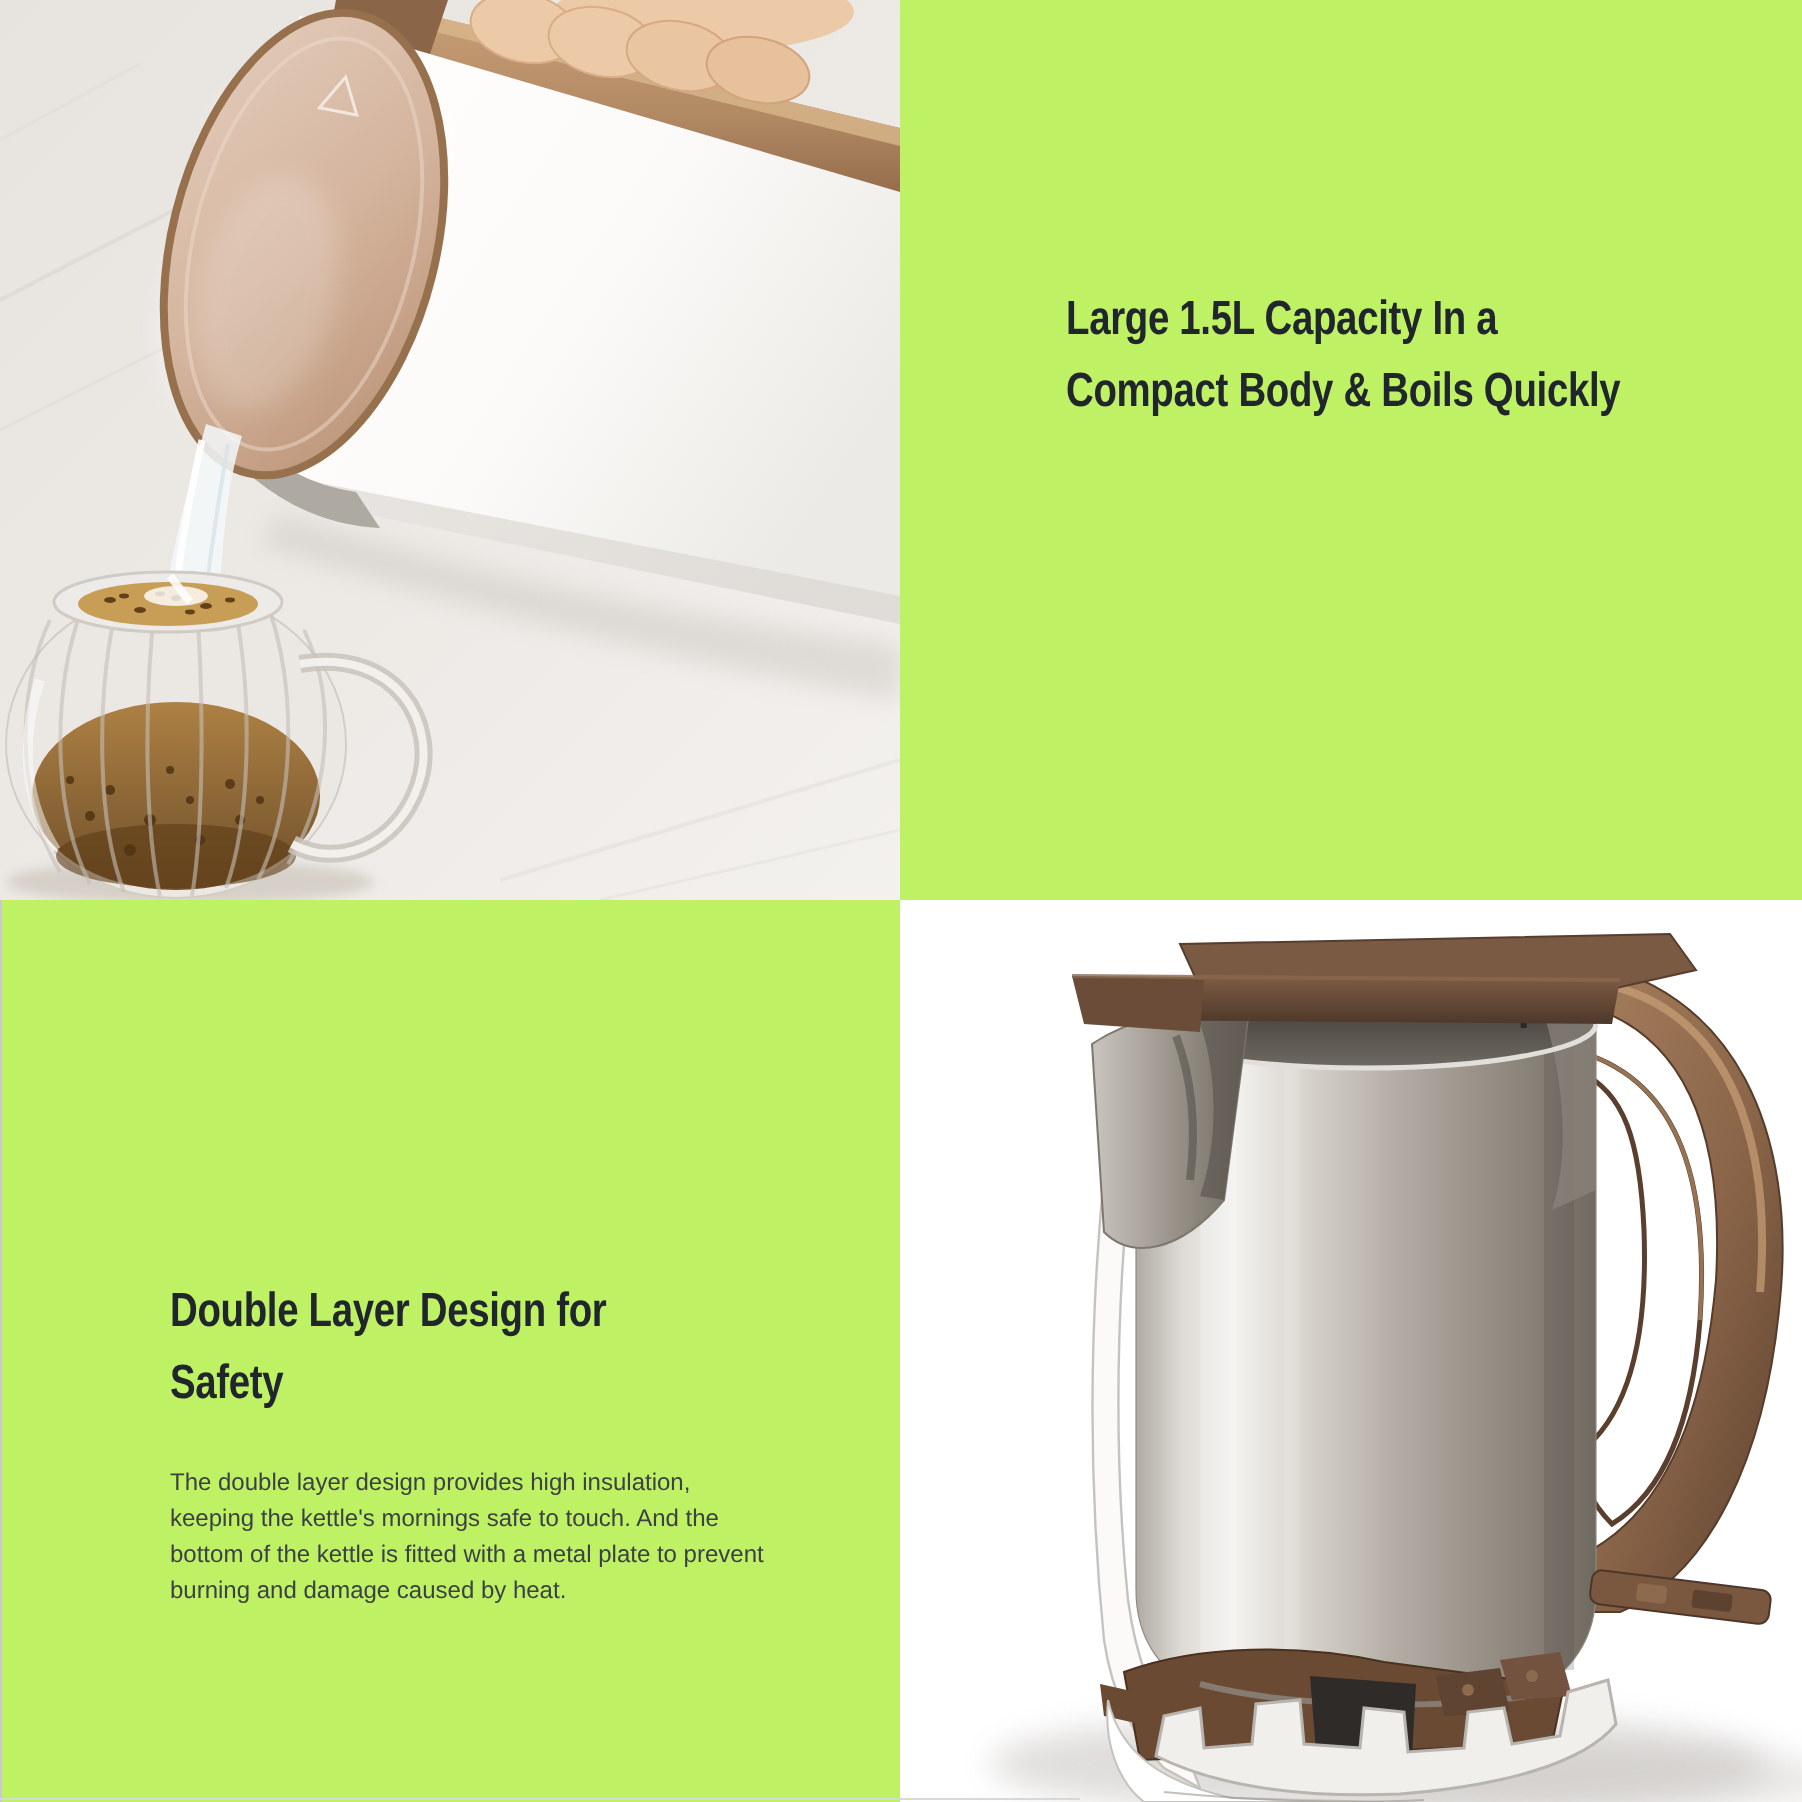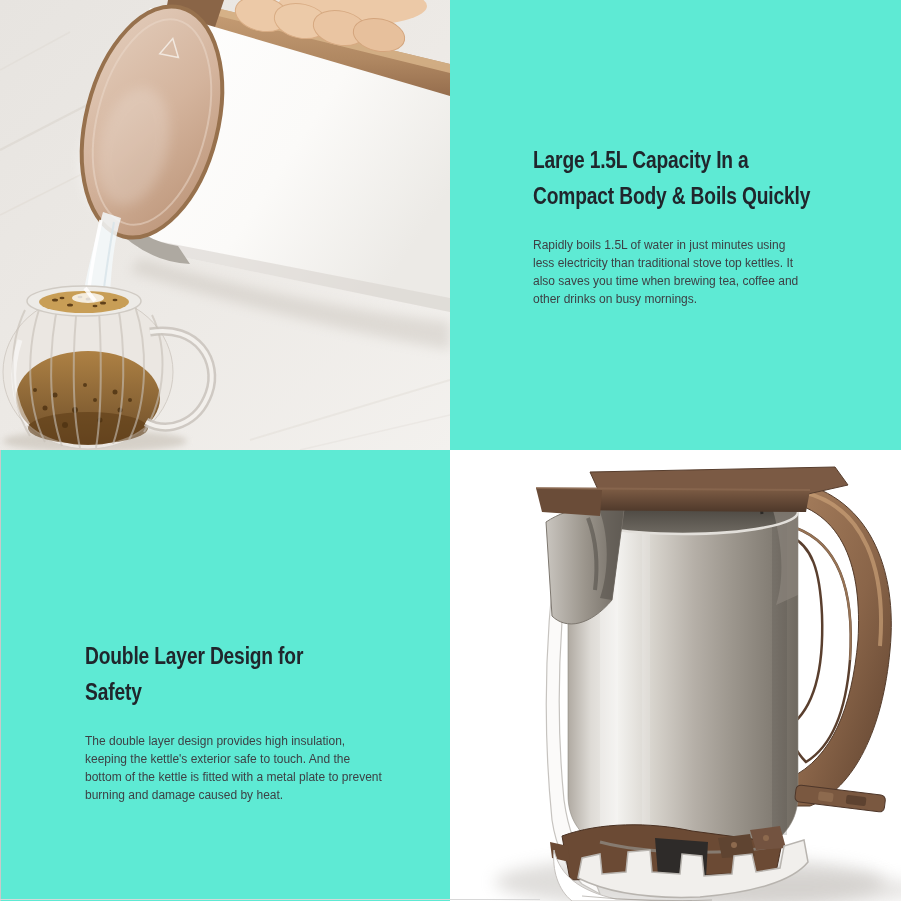--- a/index.html
+++ b/index.html
@@ -1,17 +1,17 @@
 <!DOCTYPE html>
 <html><head>
 <meta charset="utf-8">
 <style>
   html,body{margin:0;padding:0;background:#ffffff;}
   .page{
-    position:relative;width:901px;height:901px;background:#5eead4;overflow:hidden;
+    position:relative;width:901px;height:901px;background:#bef264;overflow:hidden;
     font-family:"Liberation Sans",sans-serif;
   }
   .photo{position:absolute;margin:0;padding:0;}
   .photo svg{display:block;}
   #photo-pouring{left:0;top:0;width:450px;height:450px;}
   #photo-cutaway{left:450px;top:450px;width:451px;height:451px;}
   .feature-text{position:absolute;}
   #text-capacity{left:533px;top:142px;width:350px;}
   #text-safety{left:85px;top:594px;width:350px;margin-top:44px;}
   .feature-title{
@@ -163,29 +163,28 @@
         <path d="M150,332 C198,324 220,362 209,393 C198,424 168,434 146,422" stroke="#f6f4f1" stroke-width="4" fill="none" opacity="0.9"></path>
       </g>
     </svg>
   </figure>
 
   <div class="feature-text" id="text-capacity">
     <h2 class="feature-title">
       <span>Large 1.5L Capacity In a</span>
       <span>Compact Body &amp; Boils Quickly</span>
     </h2>
-    <p class="feature-body">Rapidly boils 1.5L of water in just minutes using less electricity than traditional stove top kettles. It also saves you time when brewing tea, coffee and other drinks on busy mornings.</p>
   </div>
 
   <div class="feature-text" id="text-safety">
     <h2 class="feature-title">
       <span>Double Layer Design for</span>
       <span>Safety</span>
     </h2>
-    <p class="feature-body">The double layer design provides high insulation, keeping the kettle's exterior safe to touch. And the bottom of the kettle is fitted with a metal plate to prevent burning and damage caused by heat.</p>
+    <p class="feature-body">The double layer design provides high insulation, keeping the kettle's mornings safe to touch. And the bottom of the kettle is fitted with a metal plate to prevent burning and damage caused by heat.</p>
   </div>
 
   <figure class="photo" id="photo-cutaway" role="img" aria-label="cutaway-kettle-showing-double-layer-construction">
     <svg width="451" height="451" viewBox="0 0 451 451" xmlns="http://www.w3.org/2000/svg">
       <defs>
         <linearGradient id="k2-steel" x1="0" y1="0" x2="1" y2="0">
           <stop offset="0" stop-color="#b0aaa2"></stop>
             <stop offset="0.1" stop-color="#dedbd6"></stop>
           <stop offset="0.22" stop-color="#f2f1ee"></stop>
             <stop offset="0.38" stop-color="#d5d1ca"></stop>

